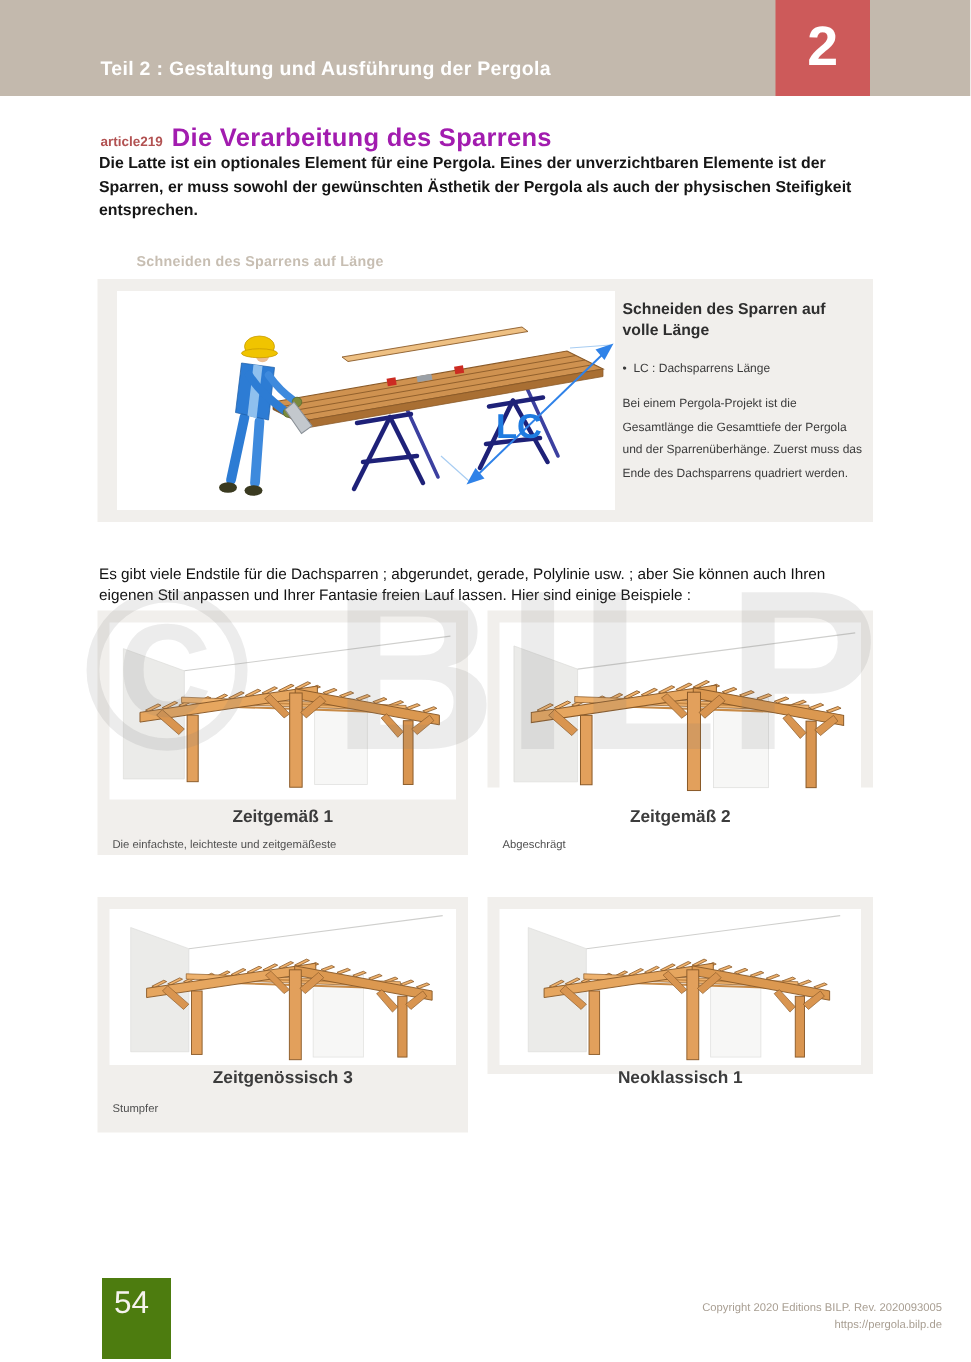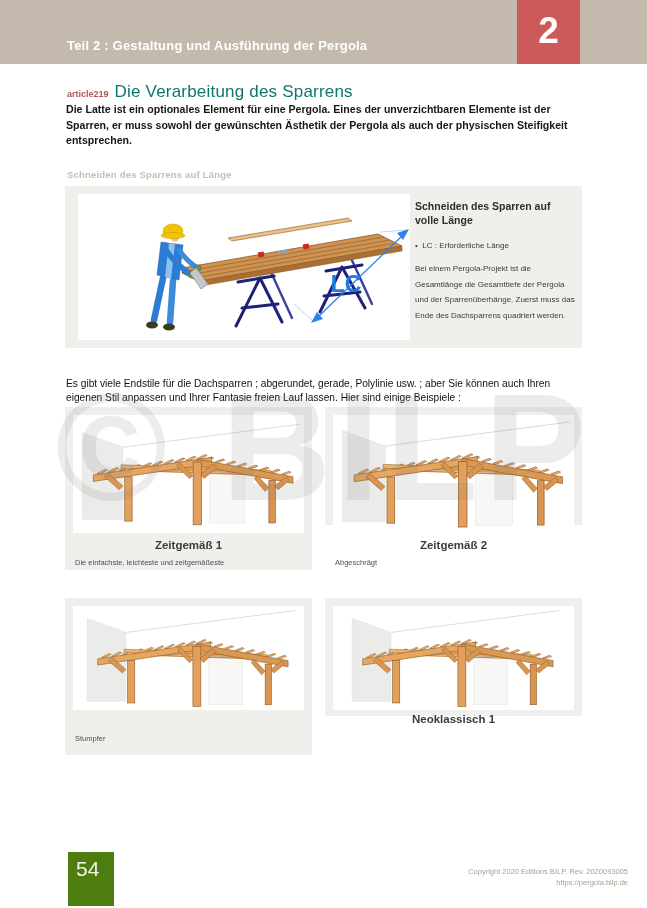--- a/index.html
+++ b/index.html
@@ -13,27 +13,27 @@
 
   
   .header-band { position:absolute; left:0; top:0; width:647px; height:64px; background:#c3b9ad; }
   .header-title { position:absolute; left:67px; bottom:11px; color:#ffffff; font-size:13px; font-weight:bold; letter-spacing:.2px; }
   .chapter-badge { position:absolute; left:517px; top:0; width:63px; height:64px; background:#cd5a5a;
     color:#ffffff; font-size:37px; font-weight:bold; text-align:center; line-height:62px; }
 
   
   .article-head { position:absolute; left:67px; top:82px; display:flex; align-items:baseline; gap:6px; }
   .article-ref { color:#b25252; font-size:9px; font-weight:bold; }
-  .article-title { color:#0f766e; font-size:17px; font-weight:normal; letter-spacing:.2px; }
+  .article-title { color:#a21caf; font-size:17px; font-weight:bold; letter-spacing:.2px; }
 
   .intro1 { position:absolute; left:66px; top:102px; width:518px;
     font-size:10.6px; font-weight:bold; color:#161616; line-height:15.5px; }
 
   .sec-heading { position:absolute; left:67px; font-size:9.5px; font-weight:bold; color:#c7beb2; letter-spacing:.2px; }
-  .sec1-heading { top:169px; }
+  .sec1-heading { top:169px;margin-left:24px; }
   .sec2-heading { top:362px; }
 
   
   .figure-box { position:absolute; left:65px; top:186px; width:517px; height:162px; background:#f1efec; }
   .figure-img { position:absolute; left:13px; top:8px; width:332px; height:146px; background:#ffffff; }
   .figure-panel { position:absolute; left:350px; top:13px; width:160px; }
   .panel-title { font-size:10.5px; font-weight:bold; color:#2e2e2e; line-height:14px; margin:0 0 14px 0; }
   .panel-bullet { font-size:8px; color:#3a3a3a; margin:0 0 11px 0; }
   .panel-body { font-size:8px; color:#3a3a3a; line-height:15.5px; margin:0; }
 
@@ -179,21 +179,21 @@
           <line x1="216" y1="110" x2="235" y2="127" stroke="#a8cdf2" stroke-width="0.8"></line>
           <line x1="325" y1="41" x2="240" y2="123" stroke="#2f82e8" stroke-width="1.3"></line>
           <polygon points="331,35 319,39 325,46" fill="#2f82e8"></polygon>
           <polygon points="233,129 245,125 239,118" fill="#2f82e8"></polygon>
           <text x="268" y="98" text-anchor="middle" font-size="23" font-weight="bold" fill="#1f7be0" font-family="Liberation Sans, sans-serif">LC</text>
         </g>
       </svg>
     </div>
     <div class="figure-panel">
       <p class="panel-title">Schneiden des Sparren auf volle Länge</p>
-      <p class="panel-bullet">•&nbsp; <span>LC : Erforderliche Länge</span></p>
+      <p class="panel-bullet">•&nbsp; <span>LC : Dachsparrens Länge</span></p>
       <p class="panel-body">Bei einem Pergola-Projekt ist die Gesamtlänge die Gesamttiefe der Pergola und der Sparrenüberhänge. Zuerst muss das Ende des Dachsparrens quadriert werden.</p>
     </div>
   </div>
 
   <div class="intro2">Es gibt viele Endstile für die Dachsparren ; abgerundet, gerade, Polylinie usw. ; aber Sie können auch Ihren eigenen Stil anpassen und Ihrer Fantasie freien Lauf lassen. Hier sind einige Beispiele :</div>
 
   <div class="watermark">© BILP</div>
 
   <div class="card card1">
     <div class="card-img">
@@ -214,20 +214,21 @@
     <div class="card-label">Zeitgemäß 2</div>
     <div class="card-caption">Abgeschrägt</div>
   </div>
 
   <div class="card card3">
     <div class="card-img">
       <svg width="100%" height="100%" viewBox="0 0 250 118" preserveAspectRatio="xMidYMid meet">
           <use href="#pergola"></use>
         </svg>
     </div>
+    <div class="card-label">Zeitgenössisch 3</div>
     <div class="card-caption">Stumpfer</div>
   </div>
 
   <div class="card card4">
     <div class="card-img">
       <svg width="100%" height="100%" viewBox="0 0 250 118" preserveAspectRatio="xMidYMid meet">
           <use href="#pergola"></use>
         </svg>
     </div>
     <div class="card-label">Neoklassisch 1</div>

